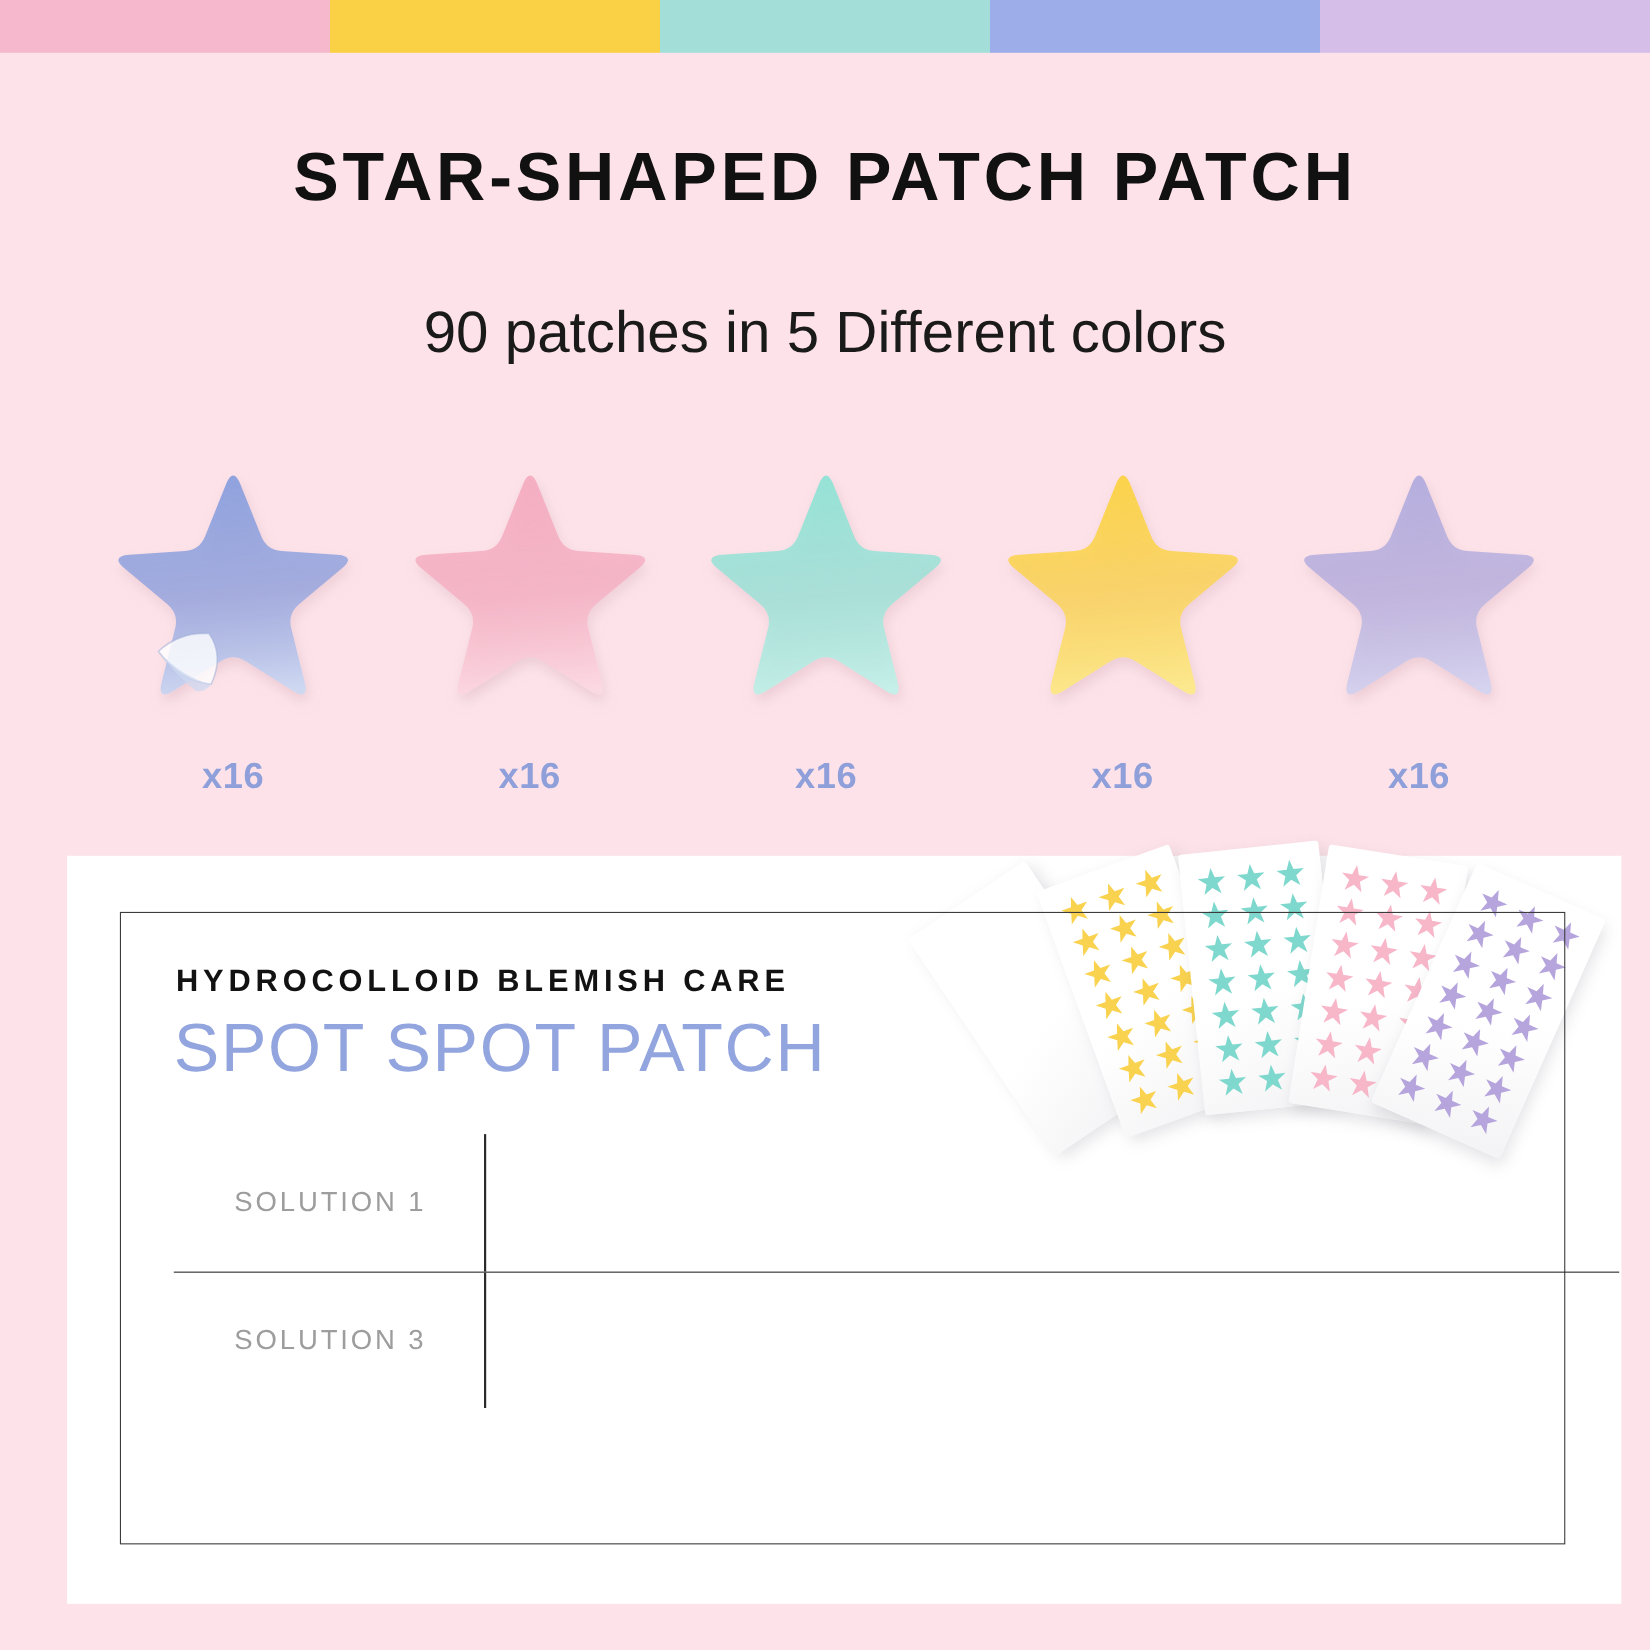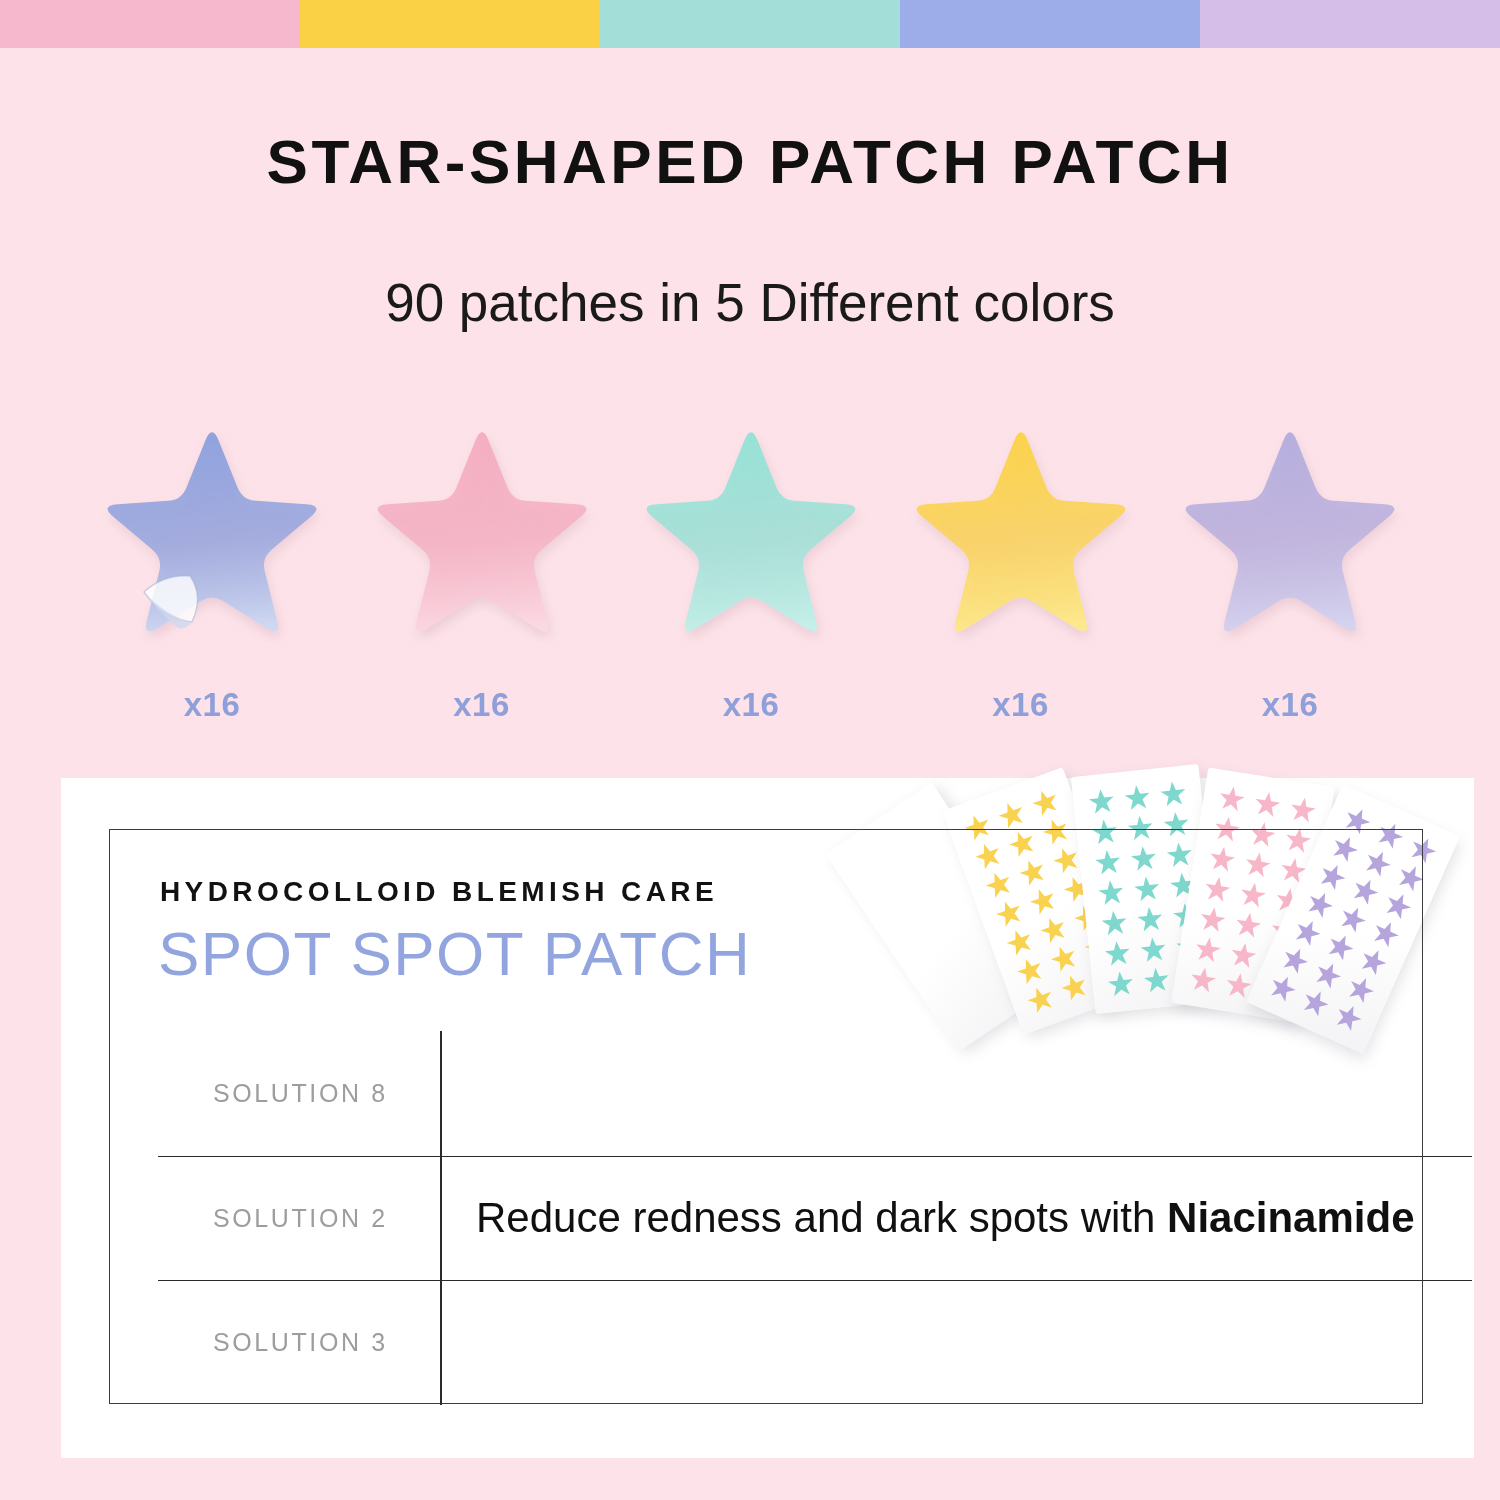--- a/index.html
+++ b/index.html
@@ -433,27 +433,22 @@
           <span style="background: rgb(182, 165, 221);"></span>
         </div>
       </div>
     </div>
 
   <div id="info-box">
     <div id="brand-kicker">HYDROCOLLOID BLEMISH CARE</div>
     <div id="brand-name">SPOT SPOT PATCH</div>
     <div id="solutions">
         <div class="srow">
-          <div class="srow-label">SOLUTION 8</div>
+          <div class="srow-label">SOLUTION 1</div>
           <div class="srow-divider"></div>
-        </div>
-        <div class="srow">
-          <div class="srow-label">SOLUTION 2</div>
-          <div class="srow-divider"></div>
-          <div class="srow-text">Reduce redness and dark spots with <b>Niacinamide</b></div>
         </div>
         <div class="srow">
           <div class="srow-label">SOLUTION 3</div>
           <div class="srow-divider"></div>
         </div>
       </div>
   </div>
 </div>
 
 </body></html>

